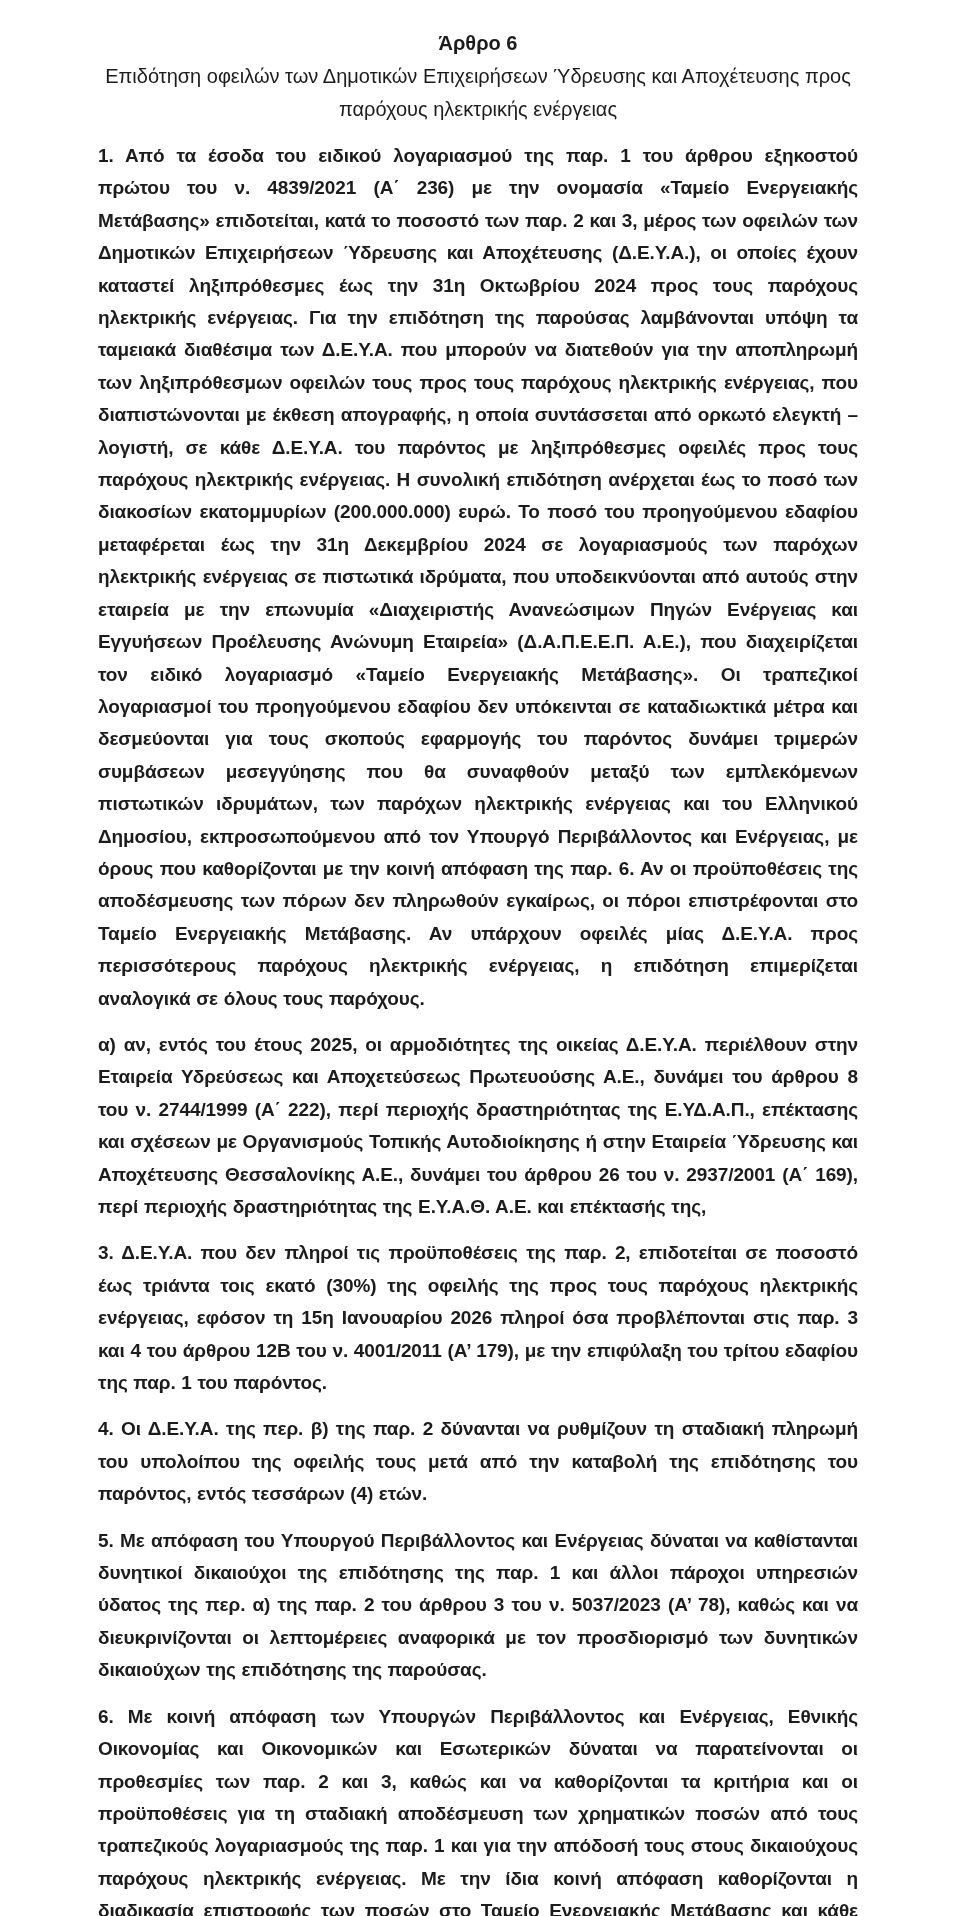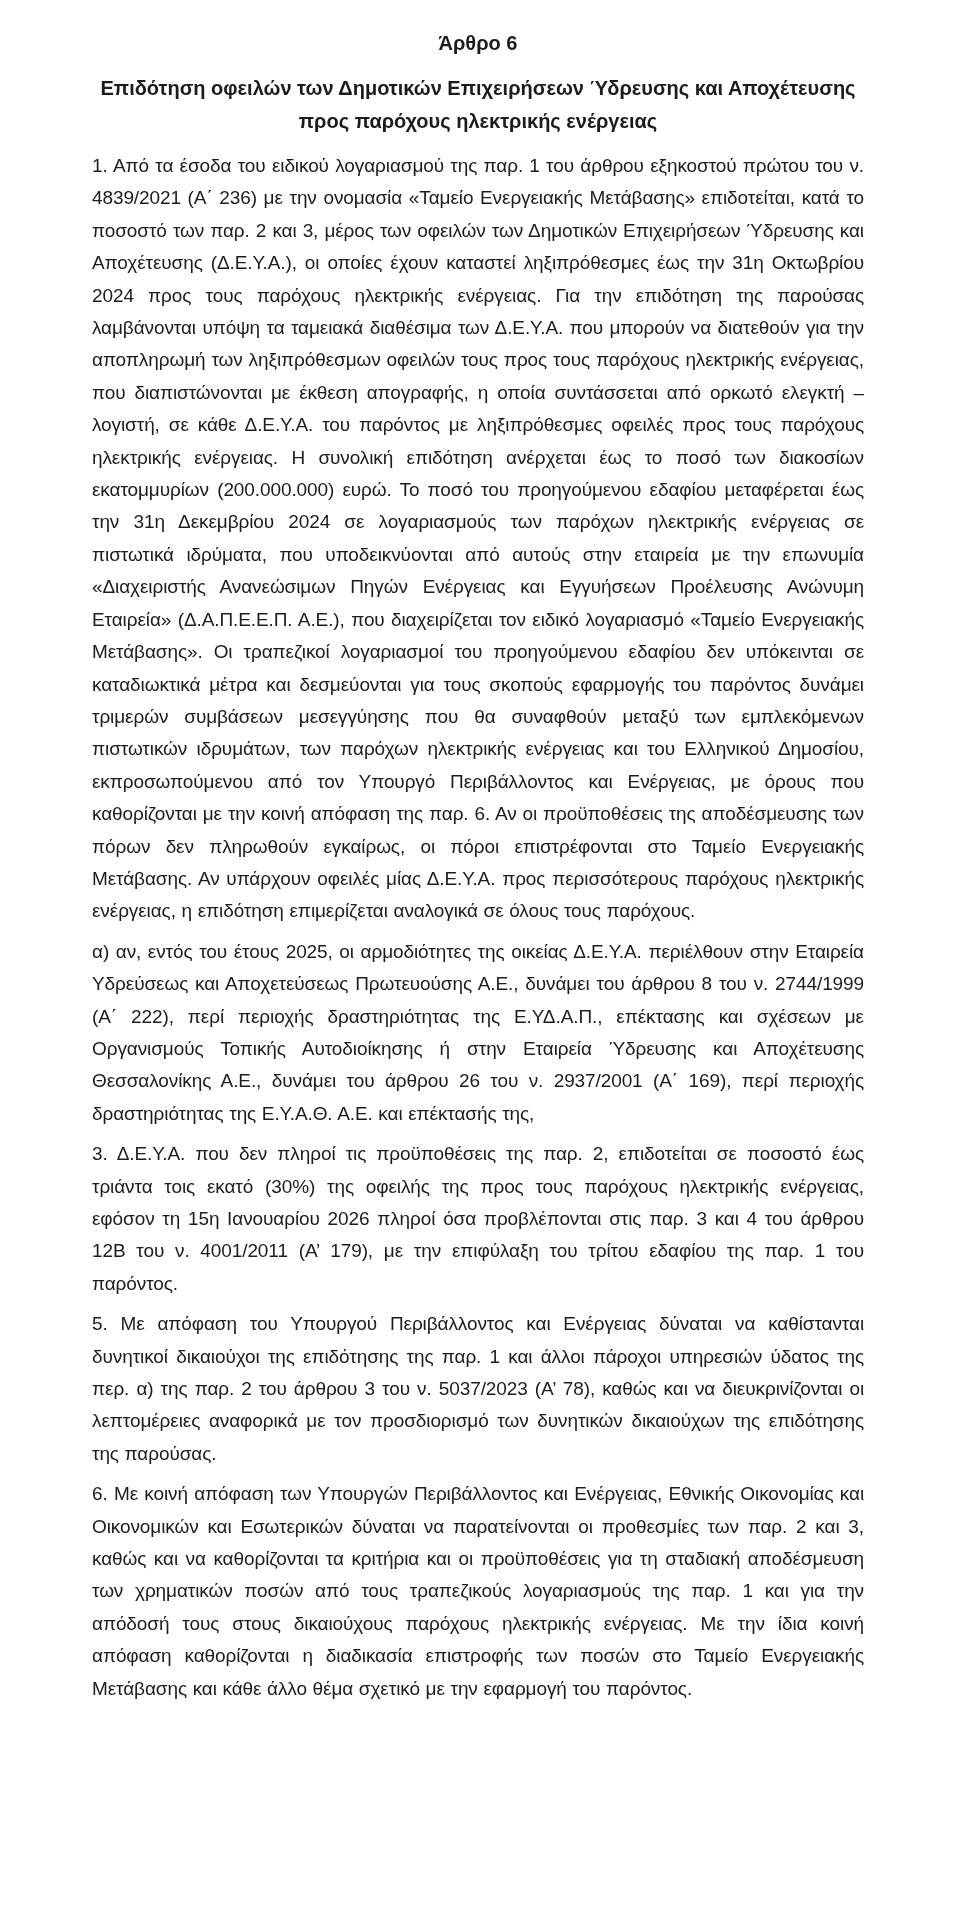--- a/index.html
+++ b/index.html
@@ -19,31 +19,31 @@
   }
   .article-number {
     font-size: 20px;
     font-weight: 700;
     text-align: center;
     line-height: 34px;
     margin: 0;
   }
   .article-title {
     font-size: 20px;
-    font-weight: 700;
+    font-weight: 400;
     text-align: center;
     line-height: 33px;
-    margin: 12px;
+    margin: 0;
   }
   .body-paragraph {
     font-size: 19px;
-    font-weight: 400;
+    font-weight: 700;
     line-height: 32.4px;
     text-align: justify;
-    margin: 8px;
+    margin: 14px;
     letter-spacing: -0.1px;
     word-spacing: 0.5px;
   }
   .spaced-before {
     margin-top: 17px;
   }
 </style>
 </head>
 <body>
 
@@ -52,17 +52,18 @@
   <h2 class="article-title">Επιδότηση οφειλών των Δημοτικών Επιχειρήσεων Ύδρευσης και Αποχέτευσης προς παρόχους ηλεκτρικής ενέργειας</h2>
 
   <p class="body-paragraph">1. Από τα έσοδα του ειδικού λογαριασμού της παρ. 1 του άρθρου εξηκοστού πρώτου του ν. 4839/2021 (Α΄ 236) με την ονομασία «Ταμείο Ενεργειακής Μετάβασης» επιδοτείται, κατά το ποσοστό των παρ. 2 και 3, μέρος των οφειλών των Δημοτικών Επιχειρήσεων Ύδρευσης και Αποχέτευσης (Δ.Ε.Υ.Α.), οι οποίες έχουν καταστεί ληξιπρόθεσμες έως την 31η Οκτωβρίου 2024 προς τους παρόχους ηλεκτρικής ενέργειας. Για την επιδότηση της παρούσας λαμβάνονται υπόψη τα ταμειακά διαθέσιμα των Δ.Ε.Υ.Α. που μπορούν να διατεθούν για την αποπληρωμή των ληξιπρόθεσμων οφειλών τους προς τους παρόχους ηλεκτρικής ενέργειας, που διαπιστώνονται με έκθεση απογραφής, η οποία συντάσσεται από ορκωτό ελεγκτή – λογιστή, σε κάθε Δ.Ε.Υ.Α. του παρόντος με ληξιπρόθεσμες οφειλές προς τους παρόχους ηλεκτρικής ενέργειας. Η συνολική επιδότηση ανέρχεται έως το ποσό των διακοσίων εκατομμυρίων (200.000.000) ευρώ. Το ποσό του προηγούμενου εδαφίου μεταφέρεται έως την 31η Δεκεμβρίου 2024 σε λογαριασμούς των παρόχων ηλεκτρικής ενέργειας σε πιστωτικά ιδρύματα, που υποδεικνύονται από αυτούς στην εταιρεία με την επωνυμία «Διαχειριστής Ανανεώσιμων Πηγών Ενέργειας και Εγγυήσεων Προέλευσης Ανώνυμη Εταιρεία» (Δ.Α.Π.Ε.Ε.Π. Α.Ε.), που διαχειρίζεται τον ειδικό λογαριασμό «Ταμείο Ενεργειακής Μετάβασης». Οι τραπεζικοί λογαριασμοί του προηγούμενου εδαφίου δεν υπόκεινται σε καταδιωκτικά μέτρα και δεσμεύονται για τους σκοπούς εφαρμογής του παρόντος δυνάμει τριμερών συμβάσεων μεσεγγύησης που θα συναφθούν μεταξύ των εμπλεκόμενων πιστωτικών ιδρυμάτων, των παρόχων ηλεκτρικής ενέργειας και του Ελληνικού Δημοσίου, εκπροσωπούμενου από τον Υπουργό Περιβάλλοντος και Ενέργειας, με όρους που καθορίζονται με την κοινή απόφαση της παρ. 6. Αν οι προϋποθέσεις της αποδέσμευσης των πόρων δεν πληρωθούν εγκαίρως, οι πόροι επιστρέφονται στο Ταμείο Ενεργειακής Μετάβασης. Αν υπάρχουν οφειλές μίας Δ.Ε.Υ.Α. προς περισσότερους παρόχους ηλεκτρικής ενέργειας, η επιδότηση επιμερίζεται αναλογικά σε όλους τους παρόχους.</p>
 
 
   <p class="body-paragraph">α) αν, εντός του έτους 2025, οι αρμοδιότητες της οικείας Δ.Ε.Υ.Α. περιέλθουν στην Εταιρεία Υδρεύσεως και Αποχετεύσεως Πρωτευούσης Α.Ε., δυνάμει του άρθρου 8 του ν. 2744/1999 (Α΄ 222), περί περιοχής δραστηριότητας της Ε.ΥΔ.Α.Π., επέκτασης και σχέσεων με Οργανισμούς Τοπικής Αυτοδιοίκησης ή στην Εταιρεία Ύδρευσης και Αποχέτευσης Θεσσαλονίκης Α.Ε., δυνάμει του άρθρου 26 του ν. 2937/2001 (Α΄ 169), περί περιοχής δραστηριότητας της Ε.Υ.Α.Θ. Α.Ε. και επέκτασής της,</p>
 
 
   <p class="body-paragraph">3. Δ.Ε.Υ.Α. που δεν πληροί τις προϋποθέσεις της παρ. 2, επιδοτείται σε ποσοστό έως τριάντα τοις εκατό (30%) της οφειλής της προς τους παρόχους ηλεκτρικής ενέργειας, εφόσον τη 15η Ιανουαρίου 2026 πληροί όσα προβλέπονται στις παρ. 3 και 4 του άρθρου 12Β του ν. 4001/2011 (Α’ 179), με την επιφύλαξη του τρίτου εδαφίου της παρ. 1 του παρόντος.</p>
 
+  <p class="body-paragraph">4. Οι Δ.Ε.Υ.Α. της περ. β) της παρ. 2 δύνανται να ρυθμίζουν τη σταδιακή πληρωμή του υπολοίπου της οφειλής τους μετά από την καταβολή της επιδότησης του παρόντος, εντός τεσσάρων (4) ετών.</p>
 
   <p class="body-paragraph">5. Με απόφαση του Υπουργού Περιβάλλοντος και Ενέργειας δύναται να καθίστανται δυνητικοί δικαιούχοι της επιδότησης της παρ. 1 και άλλοι πάροχοι υπηρεσιών ύδατος της περ. α) της παρ. 2 του άρθρου 3 του ν. 5037/2023 (Α’ 78), καθώς και να διευκρινίζονται οι λεπτομέρειες αναφορικά με τον προσδιορισμό των δυνητικών δικαιούχων της επιδότησης της παρούσας.</p>
 
   <p class="body-paragraph">6. Με κοινή απόφαση των Υπουργών Περιβάλλοντος και Ενέργειας, Εθνικής Οικονομίας και Οικονομικών και Εσωτερικών δύναται να παρατείνονται οι προθεσμίες των παρ. 2 και 3, καθώς και να καθορίζονται τα κριτήρια και οι προϋποθέσεις για τη σταδιακή αποδέσμευση των χρηματικών ποσών από τους τραπεζικούς λογαριασμούς της παρ. 1 και για την απόδοσή τους στους δικαιούχους παρόχους ηλεκτρικής ενέργειας. Με την ίδια κοινή απόφαση καθορίζονται η διαδικασία επιστροφής των ποσών στο Ταμείο Ενεργειακής Μετάβασης και κάθε άλλο θέμα σχετικό με την εφαρμογή του παρόντος.</p>
 </div>
 
 </body></html>

